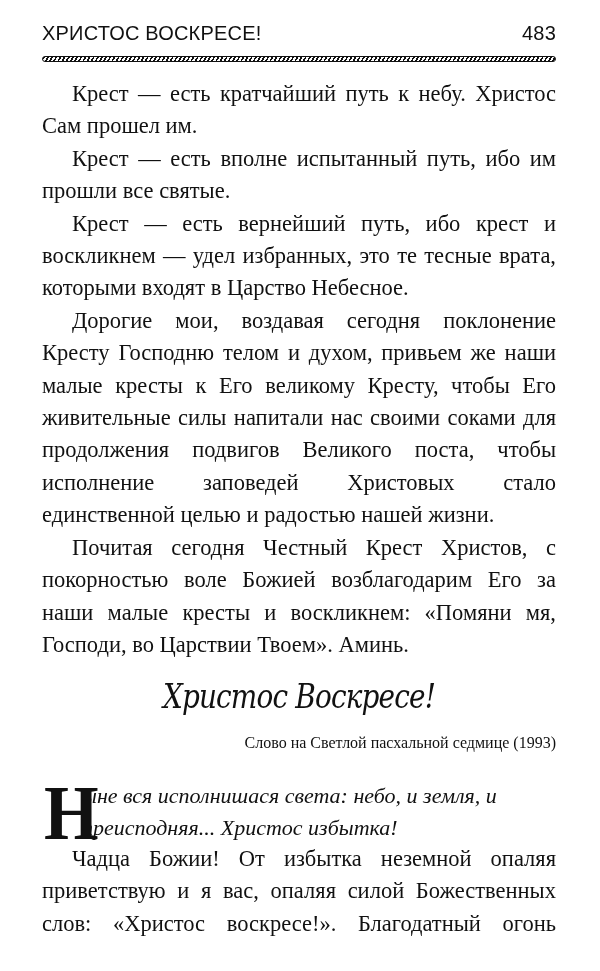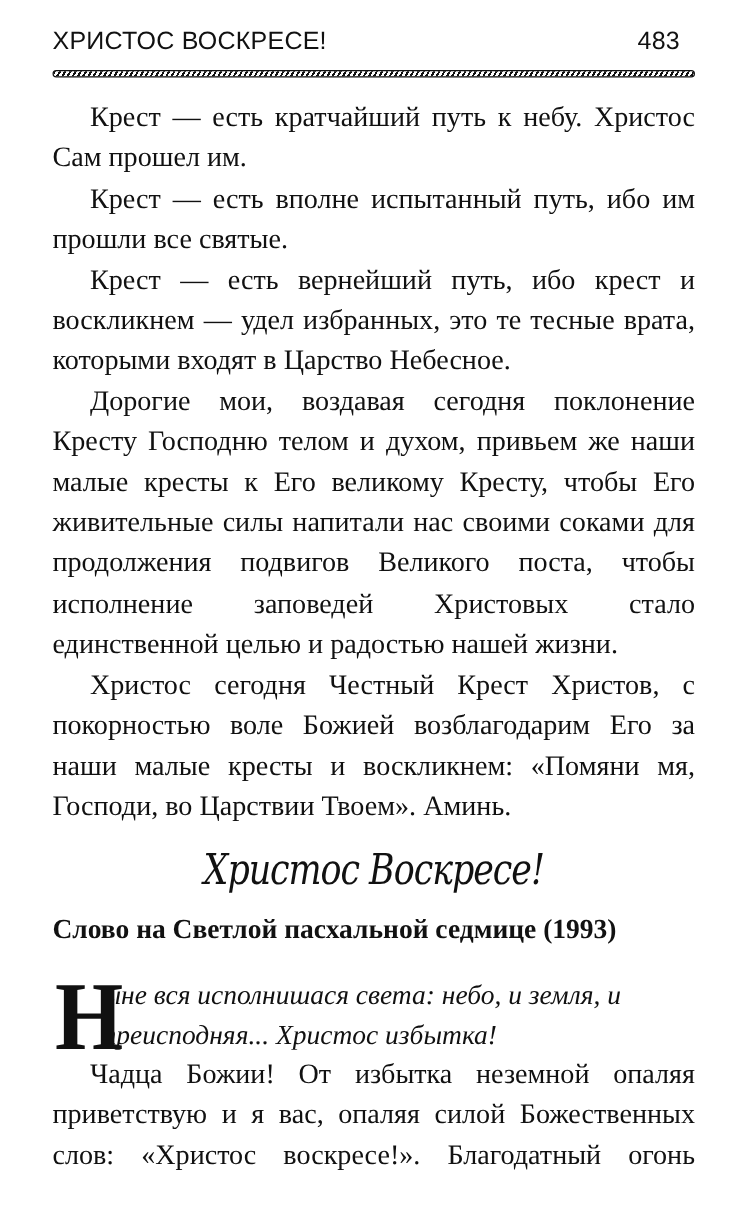--- a/index.html
+++ b/index.html
@@ -31,21 +31,21 @@
       font-size: 20px;
       letter-spacing: 0.2px;
     }
     .running-title {
       position: absolute;
       left: 0;
       top: 0;
     }
     .page-number {
       position: absolute;
-      right: 12px;
+      right: 0;
       top: 0;
     }
     .rope-rule {
       position: absolute;
       top: 56px;
       left: 0;
       width: 514px;
       height: 6px;
       border-radius: 3px;
       background:
@@ -78,24 +78,24 @@
       font-size: 34px;
       line-height: 48px;
       letter-spacing: -1px;
       transform: scaleX(0.82);
     }
     .section-subtitle {
       position: absolute;
       top: 728px;
       left: 0;
       width: 514px;
-      text-align: left;
+      text-align: right;
       font-family: "Liberation Serif", serif;
-      font-weight: bold;
-      font-size: 22px;
+      font-weight: normal;
+      font-size: 16px;
       line-height: 30px;
     }
     .epigraph {
       position: absolute;
       top: 780px;
       left: 0;
       width: 514px;
       font-size: 22px;
       line-height: 32px;
       font-style: italic;
@@ -142,21 +142,21 @@
     <span class="page-number">483</span>
   </div>
 
   <div class="rope-rule"></div>
 
   <div class="body-text">
     <p>Крест — есть кратчайший путь к небу. Христос Сам прошел им.</p>
     <p>Крест — есть вполне испытанный путь, ибо им прошли все святые.</p>
     <p>Крест — есть вернейший путь, ибо крест и воскликнем — удел избранных, это те тесные врата, которыми входят в Царство Небесное.</p>
     <p>Дорогие мои, воздавая сегодня поклонение Кресту Господню телом и духом, привьем же наши малые кресты к Его великому Кресту, чтобы Его живительные силы напитали нас своими соками для продолжения подвигов Великого поста, чтобы исполнение заповедей Христовых стало единственной целью и радостью нашей жизни.</p>
-    <p>Христос сегодня Честный Крест Христов, с покорностью воле Божией возблагодарим Его за наши малые кресты и воскликнем: «Помяни мя, Господи, во Царствии Твоем». Аминь.</p>
+    <p>Почитая сегодня Честный Крест Христов, с покорностью воле Божией возблагодарим Его за наши малые кресты и воскликнем: «Помяни мя, Господи, во Царствии Твоем». Аминь.</p>
   </div>
 
   <div class="section-title">Христос Воскресе!</div>
   <div class="section-subtitle">Слово на Светлой пасхальной седмице (1993)</div>
 
   <div class="epigraph">
     <span class="drop-cap">Н</span>
     <span class="epigraph-line">ыне вся исполнишася света: небо, и земля, и</span>
     <span class="epigraph-line">преисподняя... Христос избытка!</span>
   </div>

